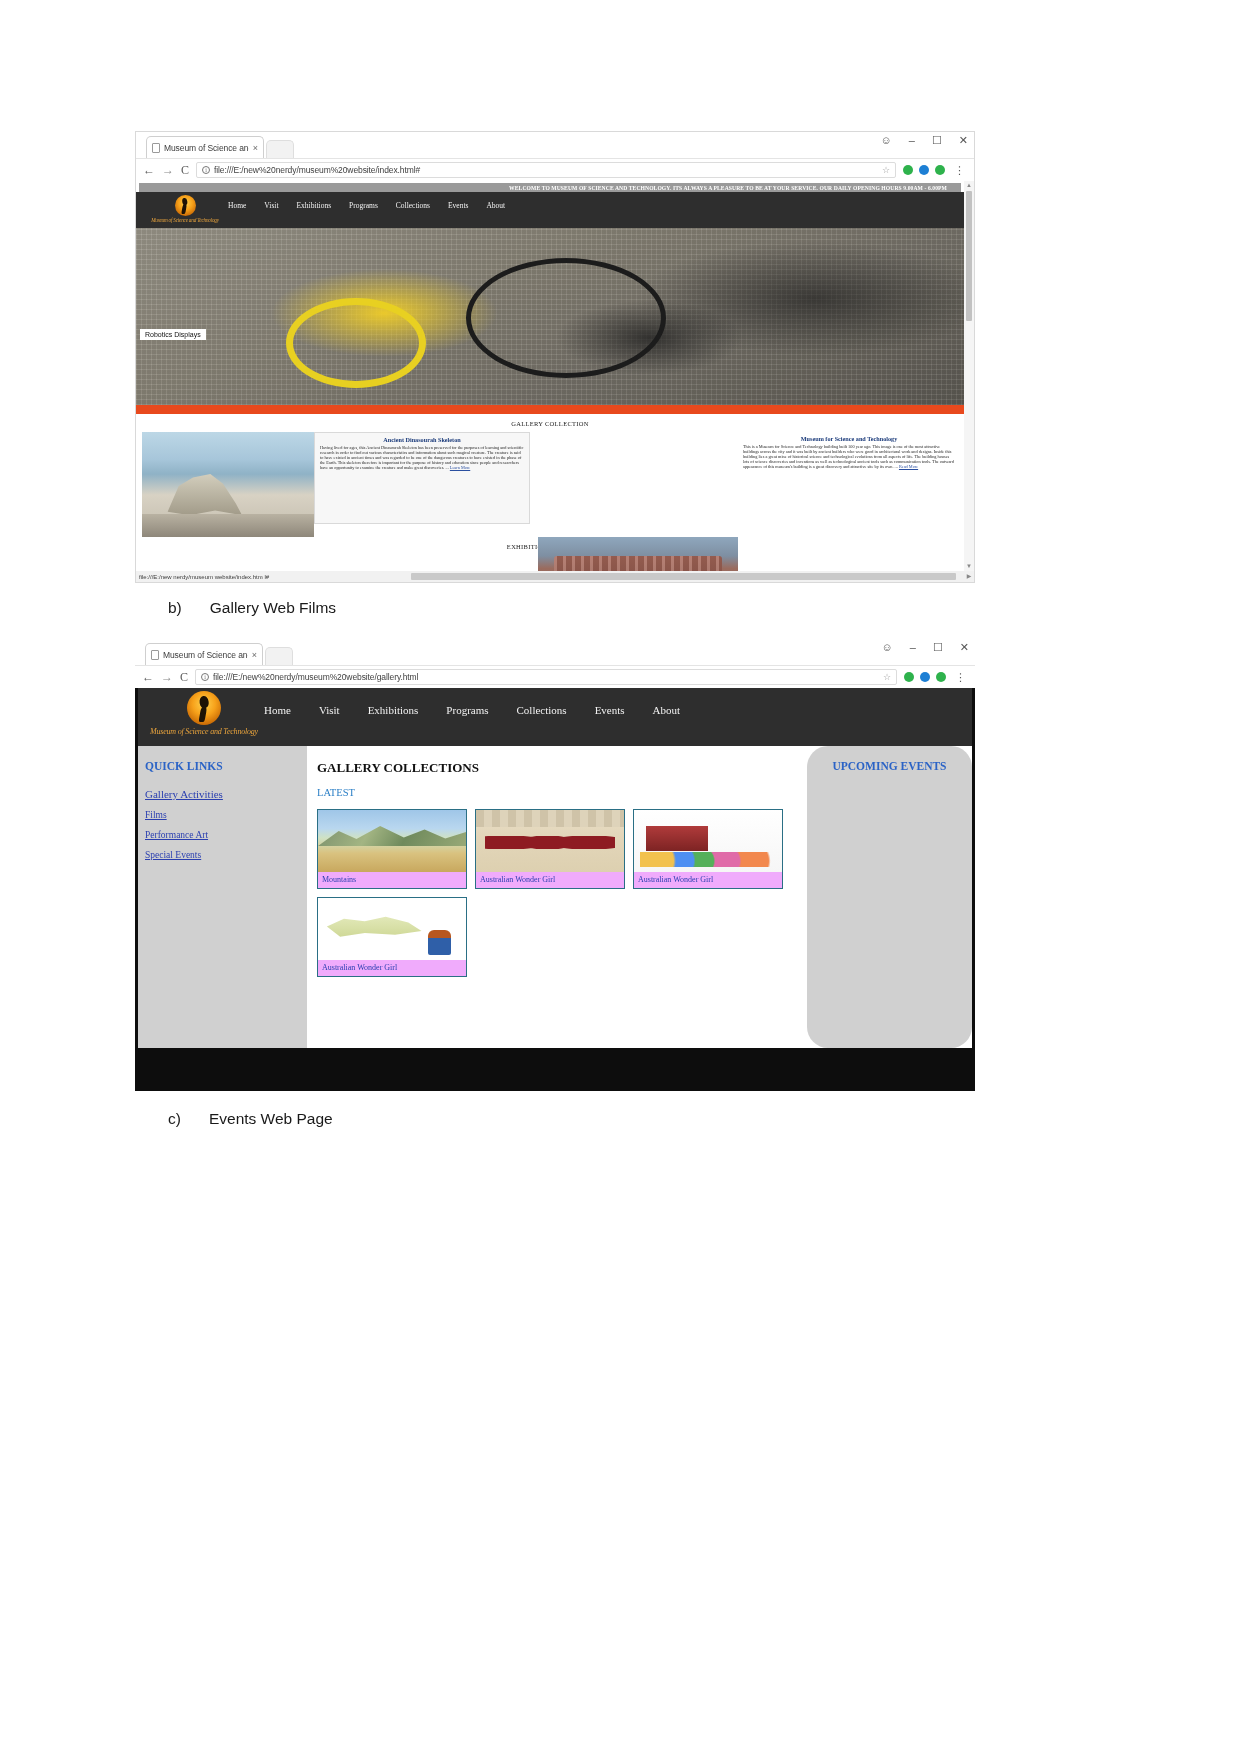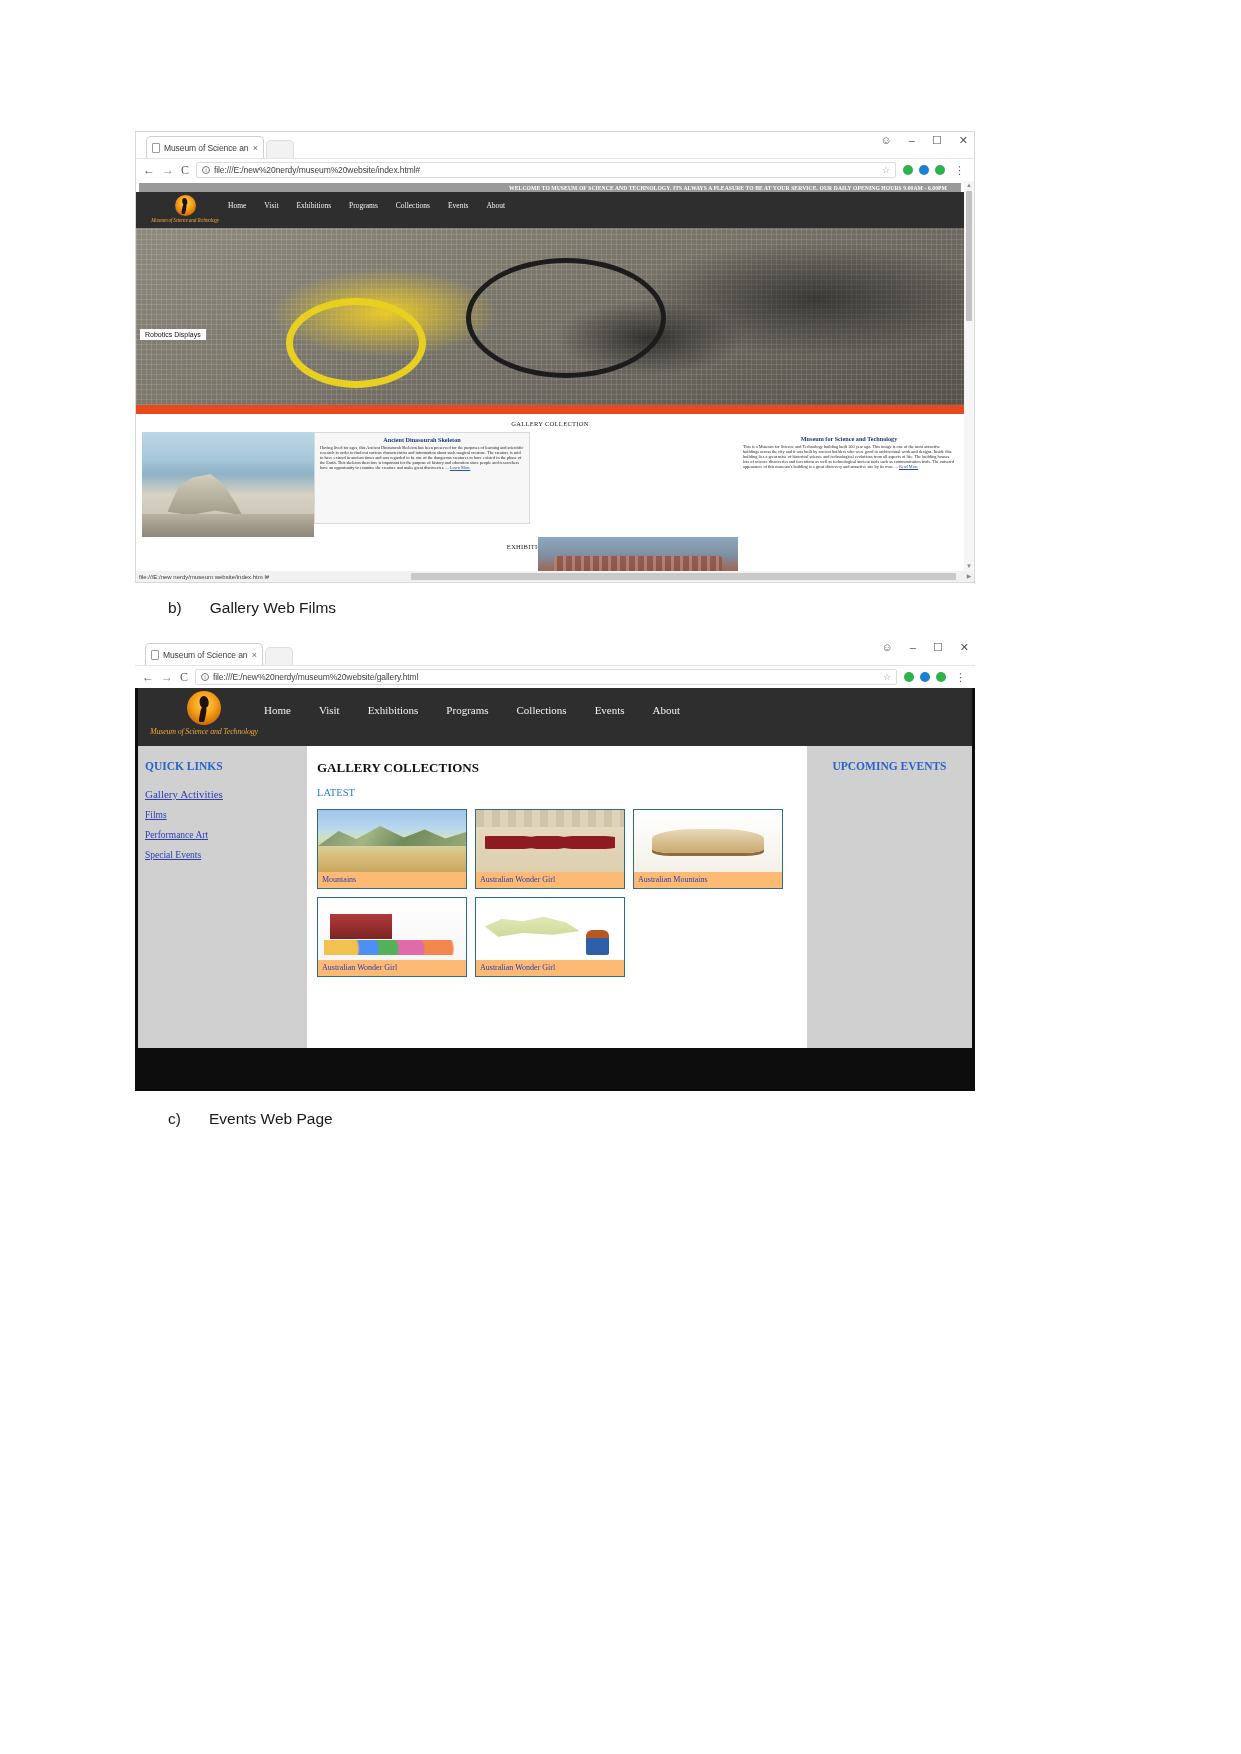--- a/index.html
+++ b/index.html
@@ -328,21 +328,21 @@
     font-weight:normal;
     color:#2b7fc6;
   }
   .gal-grid {
     display:grid;
     grid-template-columns: repeat(3, 150px);
     gap:8px 8px;
   }
   .gal-card {
     border:1px solid #2a6f85;
-    background:#fdba74;
+    background:#f0abfc;
     overflow:hidden;
   }
   .gal-thumb { height:62px; width:100%; }
   .gal-cap {
     font-family:"Liberation Serif", serif;
     font-size:8px;
     color:#2a3fb0;
     padding:3px 4px 4px 4px;
     white-space:nowrap;
     overflow:hidden;
@@ -669,35 +669,31 @@
         <div class="gal-grid">
           <div class="gal-card">
             <div class="gal-thumb t-mountains"></div>
             <div class="gal-cap">Mountains</div>
           </div>
           <div class="gal-card">
             <div class="gal-thumb t-wondergirl"></div>
             <div class="gal-cap">Australian Wonder Girl</div>
           </div>
           <div class="gal-card">
-            <div class="gal-thumb t-ausmount"></div>
-            <div class="gal-cap">Australian Mountains</div>
-          </div>
-          <div class="gal-card">
             <div class="gal-thumb t-kids"></div>
             <div class="gal-cap">Australian Wonder Girl</div>
           </div>
           <div class="gal-card">
             <div class="gal-thumb t-dino"></div>
             <div class="gal-cap">Australian Wonder Girl</div>
           </div>
         </div>
       </section>
 
-      <aside class="gal-right" style="width:165px; padding:14px 6px 0 6px;">
+      <aside class="gal-right" style="width:165px; padding:14px 6px 0 6px;border-radius:21px;">
         <div class="gal-right-title" style="font-size:11.5px;">UPCOMING EVENTS</div>
       </aside>
     </div>
 
   </div>
 </div>
 
 <div style="position:absolute; left:168px; top:1110px; width:500px; font-family:'Liberation Sans',sans-serif; font-size:15.5px; color:#1a1a1a; display:flex; gap:28px;">
   <span>c)</span>
   <span>Events Web Page</span>

